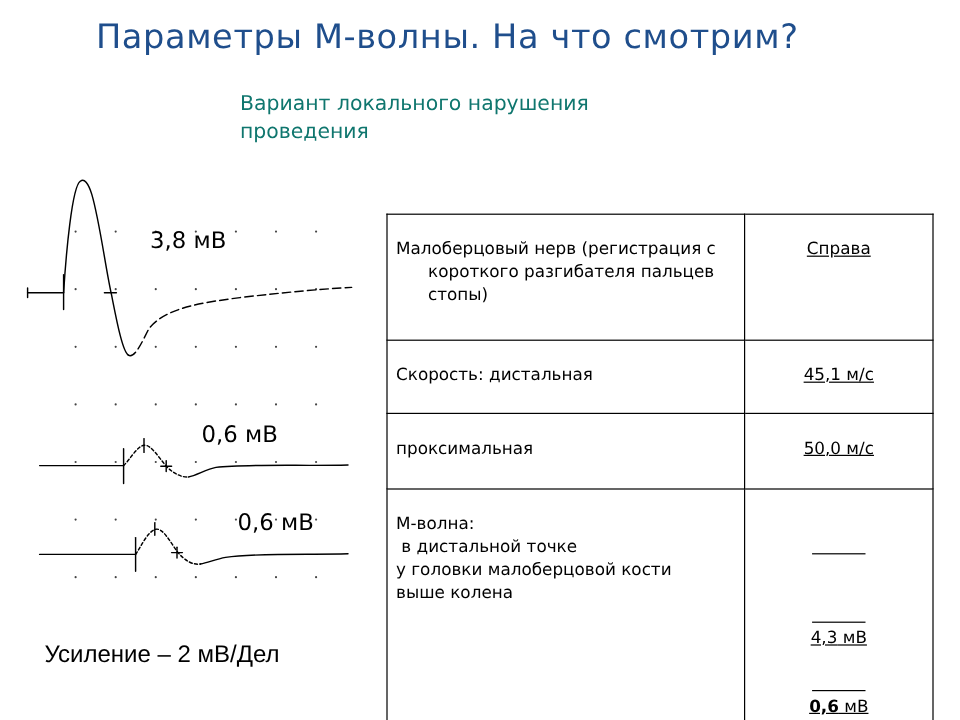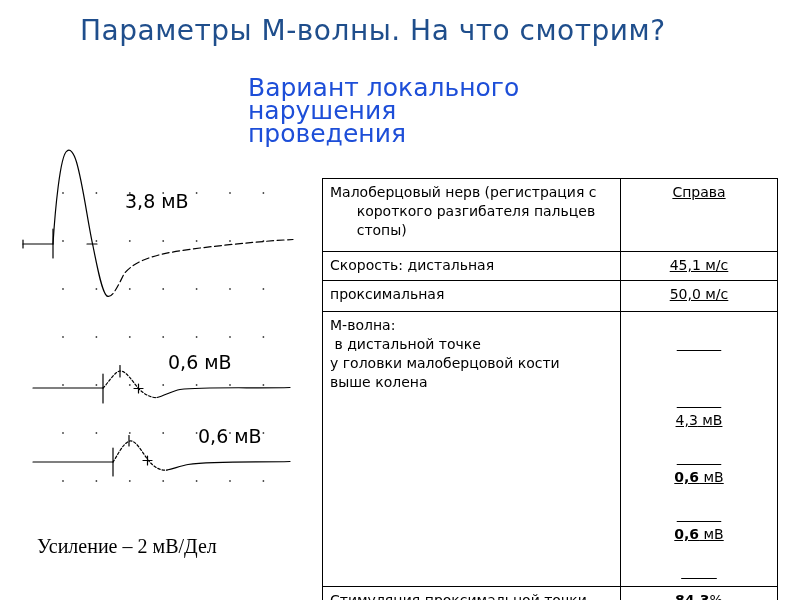--- a/index.html
+++ b/index.html
@@ -18,25 +18,24 @@
     font-weight: normal;
     letter-spacing: 0.5px;
     color: #1F4E8C;
     white-space: nowrap;
   }
   .subtitle {
     position: absolute;
     left: 200px; top: 76px;
     width: 420px;
     font-family: "DejaVu Sans", "Liberation Sans", sans-serif;
-    font-size: 25px;
+    font-size: 17px;
     line-height: 23px;
-    color: #1d4ed8;
+    color: #0f766e;
     white-space: pre-line;
-    margin-left: 48px;
   }
   .wave-panel {
     position: absolute;
     left: 20px; top: 140px;
     width: 300px; height: 360px;
   }
   .wave-panel svg { position: absolute; left: 0; top: 0; }
   .amp-label {
     position: absolute;
     font-family: "DejaVu Sans", "Liberation Sans", sans-serif;
@@ -53,38 +52,38 @@
     border-collapse: collapse;
     table-layout: fixed;
   }
   table.results td {
     border: 1.5px solid #000;
     vertical-align: top;
     font-family: "DejaVu Sans", "Liberation Sans", sans-serif;
     font-size: 14px;
     line-height: 19px;
     color: #000;
-    padding: 4px 7px;
+    padding: 20px 7px;
     white-space: pre-wrap;
     overflow: hidden;
   }
   table.results tr:nth-child(1) td { height: 64px; }
   table.results tr:nth-child(2) td { height: 20px; }
   table.results tr:nth-child(3) td { height: 22px; }
   table.results tr:nth-child(4) td { height: 92px; }
   table.results tr:nth-child(5) td { height: 52px; }
   td.col-param { width: 283px; }
   td.col-val   { width: 142px; text-align: center; text-decoration: underline; }
   td.indent    { padding-left: 80px; }
   .vline { line-height: 19px; height: 19px; }
   .b { font-weight: bold; }
   .footer {
     position: absolute;
     left: 37px; top: 533px;
-    font-family: Liberation Serif, serif;
+    font-family: Liberation Sans, sans-serif;
     font-size: 20px;
     line-height: 27px;
     color: #000;
   }
 </style>
 </head>
 <body>
 
 <div class="slide">
 

